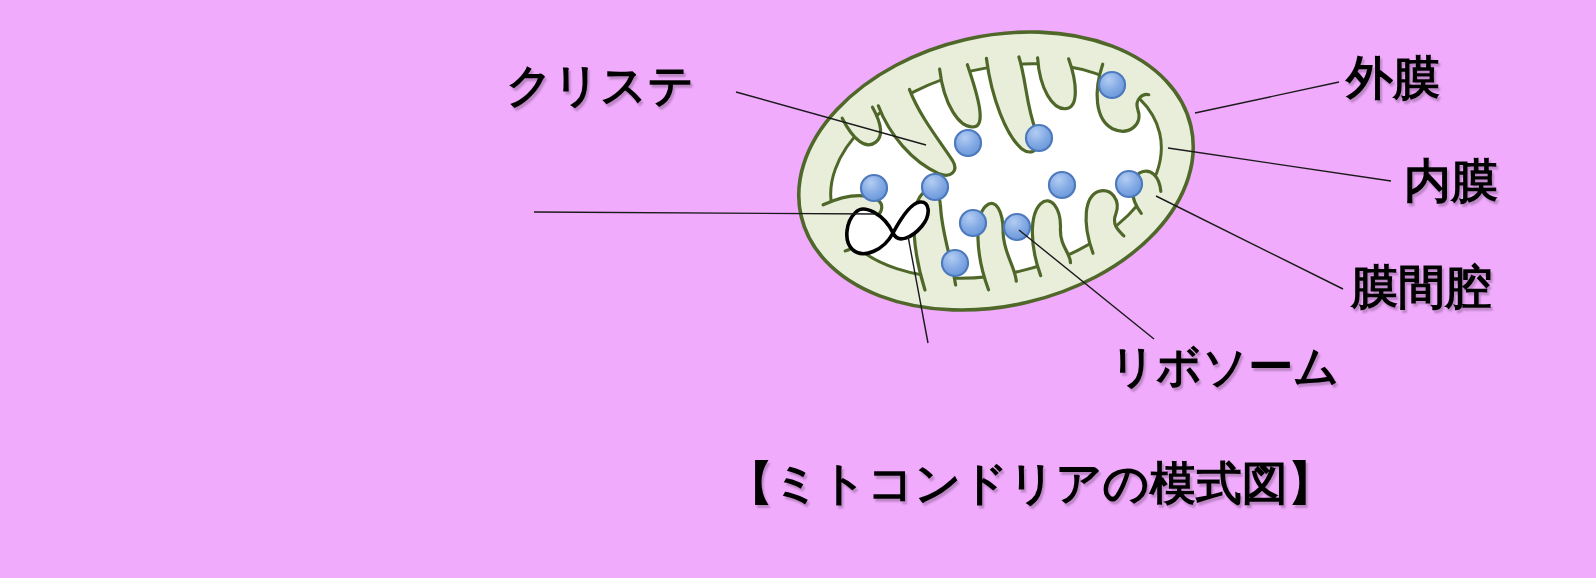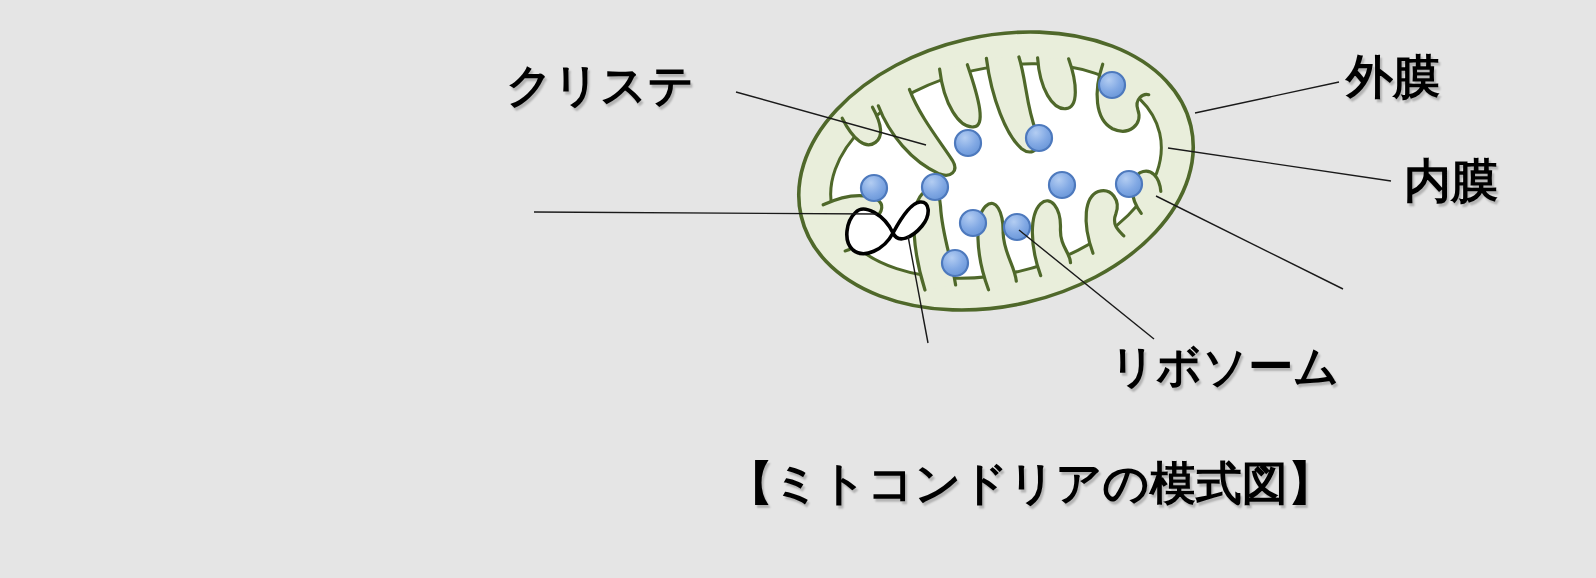--- a/index.html
+++ b/index.html
@@ -1,35 +1,35 @@
 <!DOCTYPE html>
 <html><head>
 <meta charset="utf-8">
 <style>
   html, body { margin: 0; padding: 0; background: #ffffff; }
   .stage {
     position: relative;
     width: 1596px;
     height: 578px;
-    background: #e5e5e5;
+    background: #f0abfc;
     overflow: hidden;
     font-family: "Liberation Sans", "DejaVu Sans", sans-serif;
   }
   .stage svg { position: absolute; left: 0; top: 0; }
   .lbl {
     position: absolute;
     font-weight: 700;
     color: #000000;
     line-height: 1;
     white-space: nowrap;
     text-shadow: 2px 3px 2px rgba(0,0,0,0.22);
   }
   .lbl-cristae   { left: 506px;  top: 62px;  font-size: 46px; }
   .lbl-matrix    { left: 36px;   top: 190px; font-size: 46px; }
-  .lbl-outer     { left: 1346px; top: 54px;  font-size: 47px; font-family: Liberation Serif, serif; }
+  .lbl-outer     { left: 1346px; top: 54px;  font-size: 47px; }
   .lbl-inner     { left: 1404px; top: 157px; font-size: 47px; }
   .lbl-space     { left: 1351px; top: 263px; font-size: 47px; }
   .lbl-dna       { left: 865px;  top: 342px; font-size: 50px; }
   .lbl-ribosome  { left: 1110px; top: 344px; font-size: 45px; }
   .lbl-caption   { left: 727px;  top: 460px; font-size: 46px; }
 
   .outer-shape  { fill: #e9eedb; stroke: #4f682a; stroke-width: 3.6; }
   .matrix-shape { fill: #ffffff; stroke: #4f682a; stroke-width: 3;   }
   .crista {
     fill: #e9eedb; stroke: #4f682a; stroke-width: 3.2;
@@ -103,15 +103,16 @@
       <line class="leader" x1="1391" y1="181" x2="1168" y2="148"></line>
       <line class="leader" x1="1343" y1="289" x2="1156" y2="196"></line>
       <line class="leader" x1="908" y1="236" x2="928" y2="343"></line>
       <line class="leader" x1="1019" y1="230" x2="1154" y2="339"></line>
     </g>
   </svg>
 
   <div class="lbl lbl-cristae">クリステ</div>
   <div class="lbl lbl-outer">外膜</div>
   <div class="lbl lbl-inner">内膜</div>
+  <div class="lbl lbl-space">膜間腔</div>
   <div class="lbl lbl-ribosome">リボソーム</div>
   <div class="lbl lbl-caption">【ミトコンドリアの模式図】</div>
 </div>
 
 </body></html>

